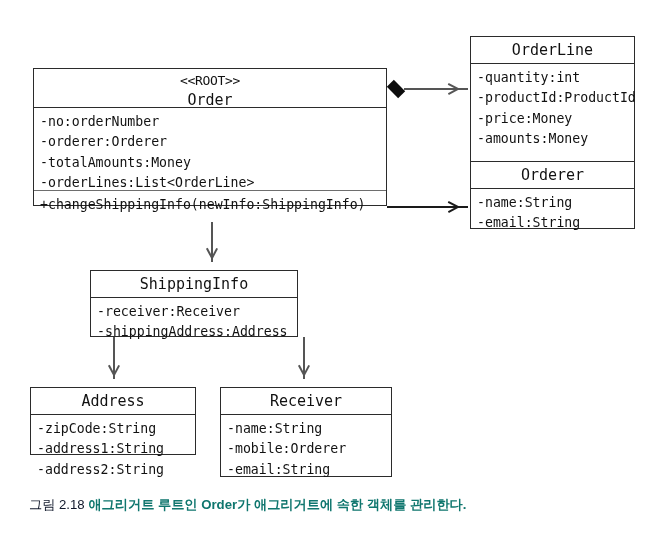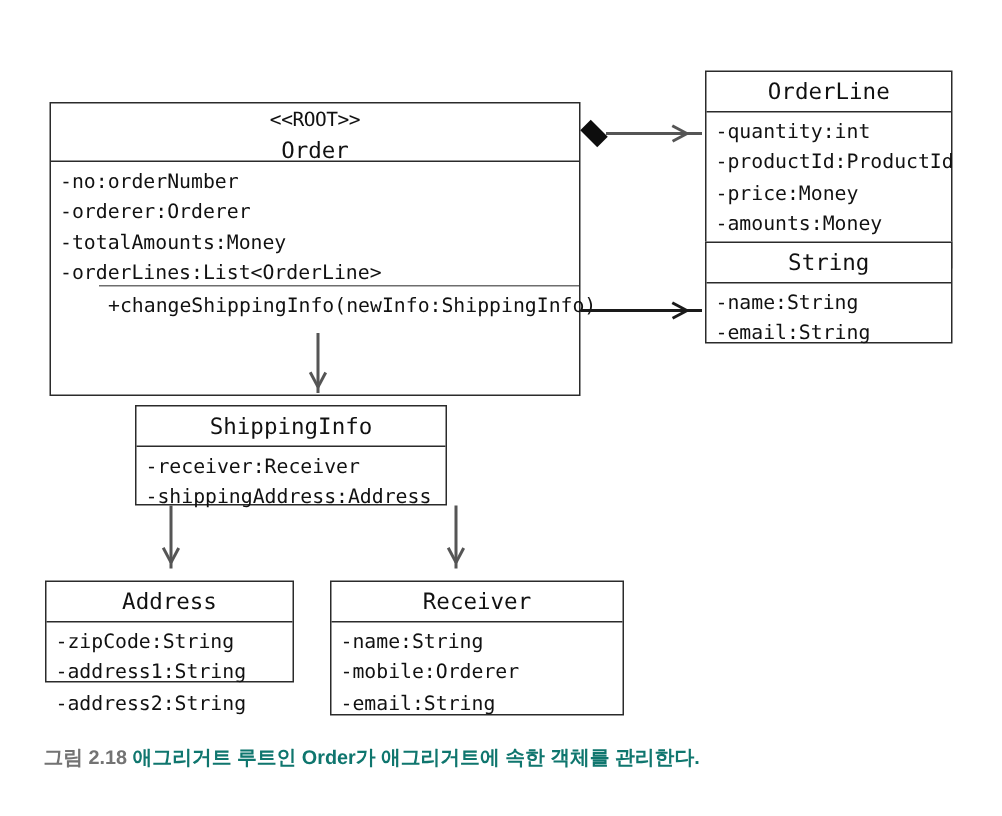--- a/index.html
+++ b/index.html
@@ -49,21 +49,20 @@
     box-sizing: border-box;
     padding: 4px 5px 5px 6px;
     font-family: "DejaVu Sans Mono", monospace;
     font-size: 13.2px;
     color: #111111;
     line-height: 1.55;
     white-space: nowrap;
   }
   .uml-compartment + .uml-compartment {
     border-top: 1.6px solid #6e6e6e;
-    margin-left: 32px;
   }
   .uml-row {
     display: block;
   }
 
   
   .conn-line {
     position: absolute;
     background: #555555;
   }
@@ -134,65 +133,65 @@
 
   
   .caption {
     position: absolute;
     font-family: "Liberation Sans", sans-serif;
     font-size: 13.2px;
     color: #6d6d6d;
     white-space: nowrap;
   }
   .caption-label {
-    color: #737373;
-    font-weight: bold;
+    color: #0f172a;
+    font-weight: normal;
   }
   .caption-text {
     color: #0f766e;
     font-weight: bold;
     margin-top: 36px;
   }
 </style>
 </head>
 <body>
 
 <div id="canvas">
 
-  <div class="uml-box" style="left:33px; top:68px; width:354px; height:196px;">
+  <div class="uml-box" style="left:33px; top:68px; width:354px; height:138px;">
     <div class="uml-header" style="height:39px;">
       <span class="uml-stereotype">&lt;&lt;ROOT&gt;&gt;</span>
       <span class="uml-name">Order</span>
     </div>
     <div class="uml-compartment" style="height:82px;">
       <span class="uml-row">-no:orderNumber</span>
       <span class="uml-row">-orderer:Orderer</span>
       <span class="uml-row">-totalAmounts:Money</span>
       <span class="uml-row">-orderLines:List&lt;OrderLine&gt;</span>
     </div>
     <div class="uml-compartment">
       <span class="uml-row">+changeShippingInfo(newInfo:ShippingInfo)</span>
     </div>
   </div>
 
-  <div class="uml-box" style="left:470px; top:47px; width:165px; height:132px;">
+  <div class="uml-box" style="left:470px; top:36px; width:165px; height:132px;">
     <div class="uml-header" style="height:27px;">
       <span class="uml-name">OrderLine</span>
     </div>
     <div class="uml-compartment">
       <span class="uml-row">-quantity:int</span>
       <span class="uml-row">-productId:ProductId</span>
       <span class="uml-row">-price:Money</span>
       <span class="uml-row">-amounts:Money</span>
     </div>
   </div>
 
   <div class="uml-box" style="left:470px; top:161px; width:165px; height:68px;">
     <div class="uml-header" style="height:27px;">
-      <span class="uml-name">String</span>
+      <span class="uml-name">Orderer</span>
     </div>
     <div class="uml-compartment">
       <span class="uml-row">-name:String</span>
       <span class="uml-row">-email:String</span>
     </div>
   </div>
 
   <div class="uml-box" style="left:90px; top:270px; width:208px; height:67px;">
     <div class="uml-header" style="height:27px;">
       <span class="uml-name">ShippingInfo</span>
@@ -207,21 +206,21 @@
     <div class="uml-header" style="height:27px;">
       <span class="uml-name">Address</span>
     </div>
     <div class="uml-compartment">
       <span class="uml-row">-zipCode:String</span>
       <span class="uml-row">-address1:String</span>
       <span class="uml-row">-address2:String</span>
     </div>
   </div>
 
-  <div class="uml-box" style="left:220px; top:387px; width:196px; height:90px;">
+  <div class="uml-box" style="left:220px; top:387px; width:172px; height:90px;">
     <div class="uml-header" style="height:27px;">
       <span class="uml-name">Receiver</span>
     </div>
     <div class="uml-compartment">
       <span class="uml-row">-name:String</span>
       <span class="uml-row">-mobile:Orderer</span>
       <span class="uml-row">-email:String</span>
     </div>
   </div>
 

